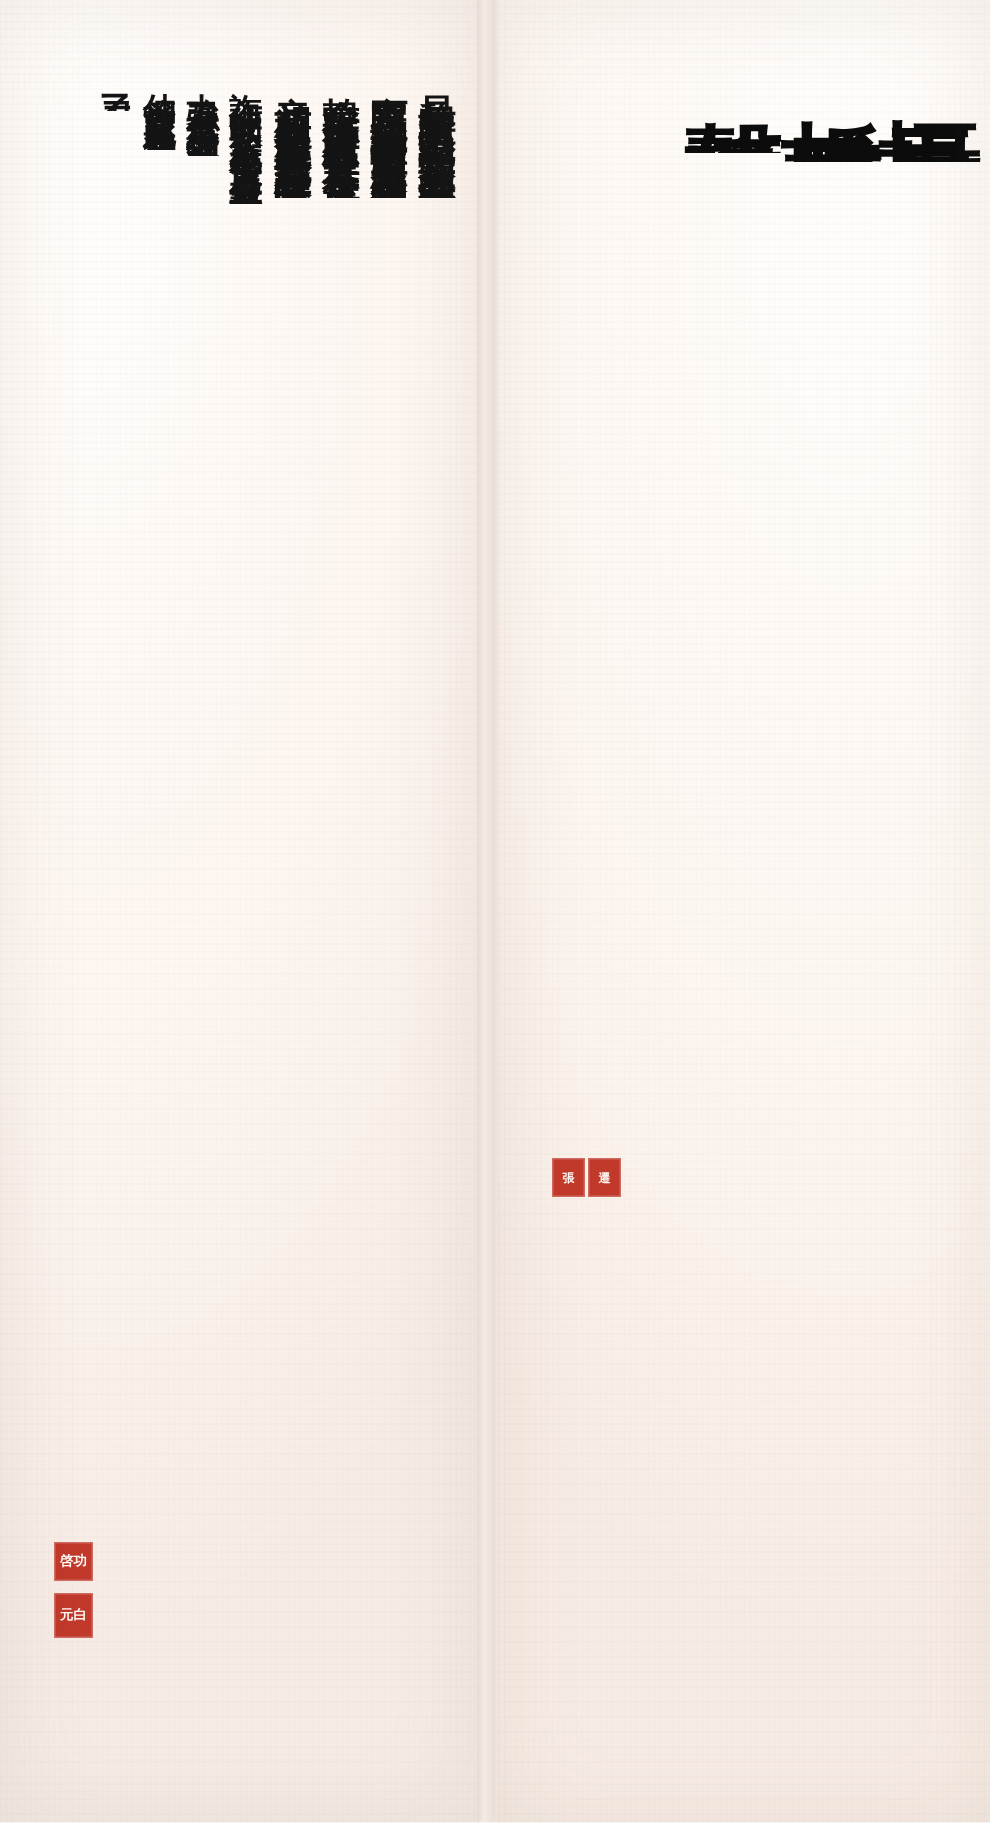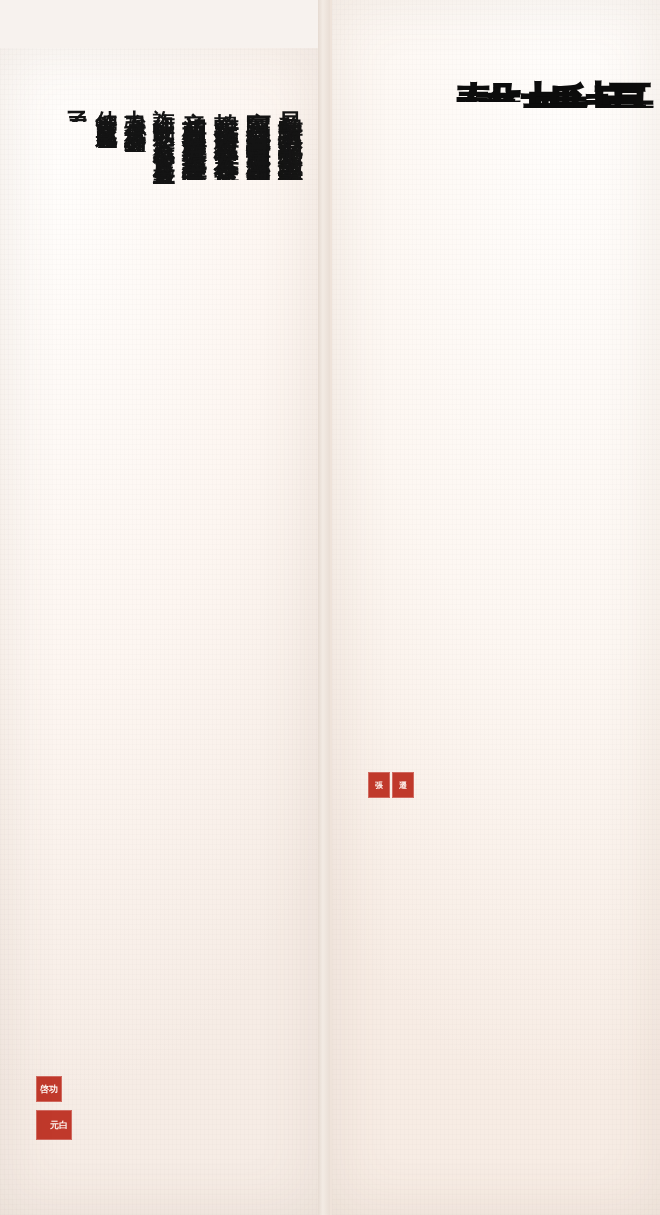--- a/index.html
+++ b/index.html
@@ -25,21 +25,20 @@
     bottom: 0;
     background: #fdf8f4;
   }
   
   #panel-left {
     left: 0;
     width: 318px;
     background:
       radial-gradient(120% 80% at 20% 10%, #fffdfb 0%, #fdf6f1 55%, #f6ece5 100%);
     border-right: 2px solid #efe3da;
-    margin-top: 48px;
   }
   
   #panel-right {
     left: 330px;
     width: 330px;
     background:
       radial-gradient(120% 80% at 70% 10%, #fffdfb 0%, #fdf7f2 55%, #f7ece4 100%);
     border-left: 2px solid #efe3da;
   }
   .gutter {
@@ -118,21 +117,21 @@
     font-family: "DejaVu Serif", serif;
     font-weight: 700;
     display: flex;
     align-items: center;
     justify-content: center;
     text-align: center;
     line-height: 1;
     box-shadow: inset 0 0 0 1px rgba(255,255,255,0.25);
   }
   .seal.s1 { left: 36px; top: 1028px; width: 26px; height: 26px; font-size: 9px; }
-  .seal.s2 { left: 36px; top: 1062px; width: 26px; height: 30px; font-size: 9px; padding-left: 10px; }
+  .seal.s2 { left: 36px; top: 1062px; width: 26px; height: 30px; font-size: 9px; }
   .seal.s3 { left: 368px; top: 772px; width: 22px; height: 26px; font-size: 8px; }
   .seal.s4 { left: 392px; top: 772px; width: 22px; height: 26px; font-size: 8px; }
 
   .paper-grain {
     position: absolute;
     inset: 0;
     pointer-events: none;
     background:
       repeating-linear-gradient(90deg, rgba(0,0,0,0.012) 0 1px, rgba(0,0,0,0) 1px 4px),
       repeating-linear-gradient(0deg, rgba(0,0,0,0.010) 0 1px, rgba(0,0,0,0) 1px 5px);

